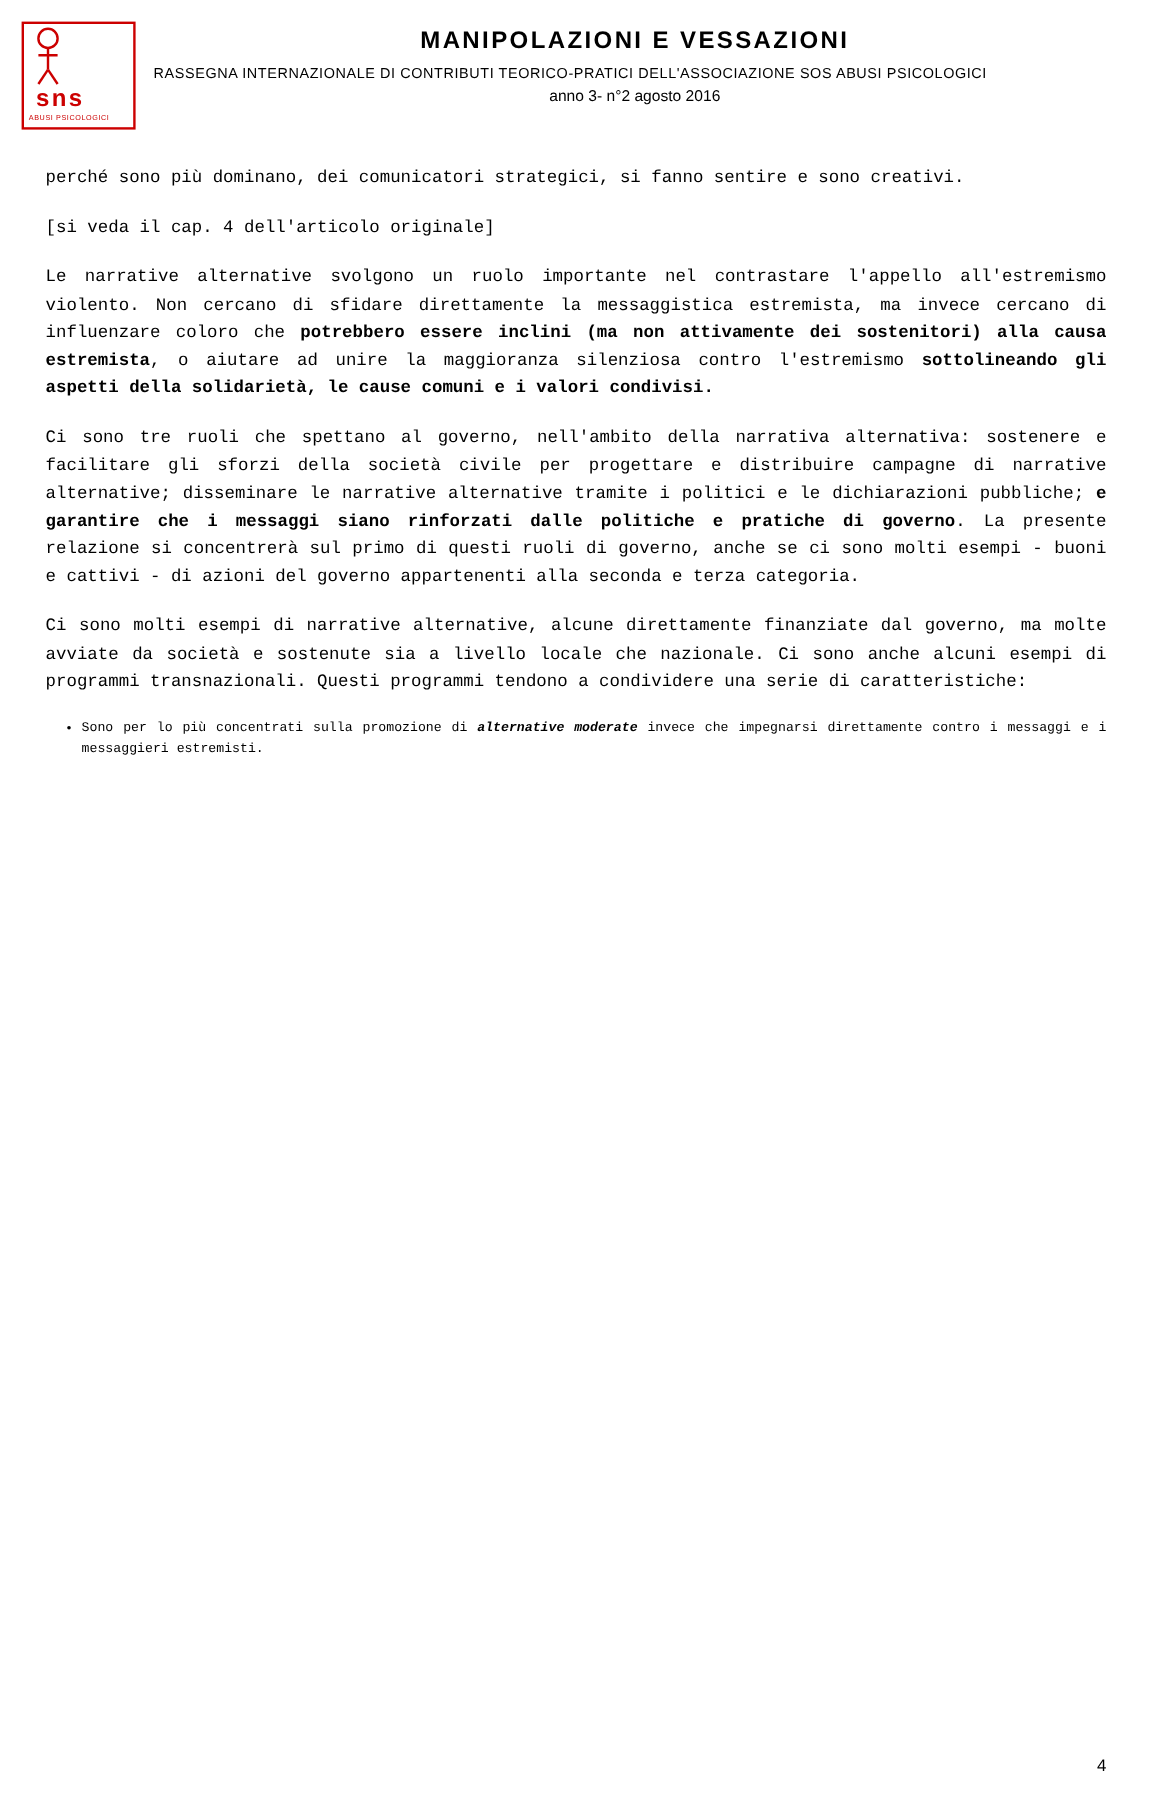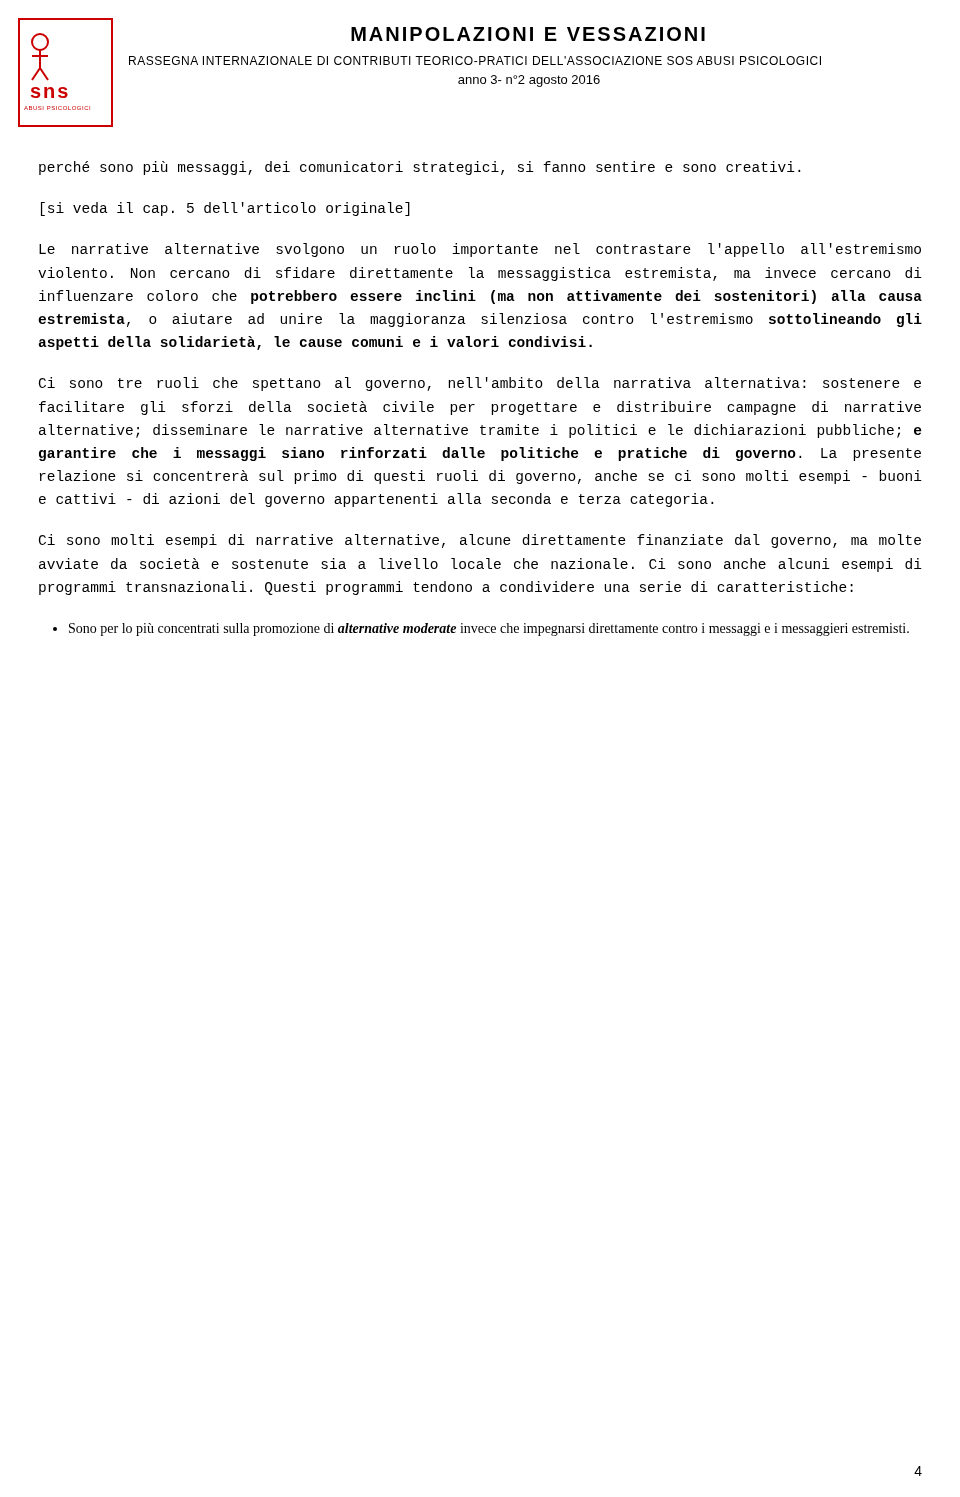--- a/index.html
+++ b/index.html
@@ -96,43 +96,43 @@
       font-weight: bold;
       font-style: italic;
     }
 
     .bullet-list {
       margin-left: 30px;
       margin-top: 10px;
     }
 
     .bullet-item {
-      font-family: Liberation Serif, serif;
-      font-size: 14px;
+      font-family: Liberation Mono, monospace;
+      font-size: 11px;
       line-height: 1.6;
       text-align: justify;
       margin-bottom: 10px;
       list-style-type: disc;
     }
 
     .page-number {
       position: absolute;
       bottom: 18px;
       right: 38px;
       font-family: Arial, sans-serif;
       font-size: 14px;
     }
 
     
     .logo-svg-area {
       display: flex;
       align-items: center;
       justify-content: center;
       width: 95px;
-      height: 109px;
+      height: 90px;
       border: 2px solid #cc0000;
       position: relative;
       background: #fff;
     }
   </style>
 </head>
 <body>
 
 <div class="page">
 
@@ -157,25 +157,25 @@
 
     <div class="header-title-area">
       <div class="main-title">MANIPOLAZIONI E VESSAZIONI</div>
       <div class="subtitle">RASSEGNA INTERNAZIONALE DI CONTRIBUTI TEORICO-PRATICI DELL'ASSOCIAZIONE SOS ABUSI PSICOLOGICI</div>
       <div class="year-line">anno 3- n°2  agosto 2016</div>
     </div>
   </div>
 
   <div class="content">
 
-    <p class="paragraph">perché sono  più messaggi, dei comunicatori strategici, si fanno sentire e sono creativi.</p>
+    <p class="paragraph">perché sono  più dominano, dei comunicatori strategici, si fanno sentire e sono creativi.</p>
 
 
 
-    <p class="paragraph">[si veda il cap. 5 dell'articolo originale]</p>
+    <p class="paragraph">[si veda il cap. 4 dell'articolo originale]</p>
 
     <p class="paragraph">
       <span>Le narrative alternative svolgono un ruolo importante nel contrastare l'appello all'estremismo violento. Non cercano di sfidare direttamente la messaggistica estremista, ma invece cercano di influenzare coloro che </span><span class="bold">potrebbero essere inclini (ma non attivamente dei sostenitori) alla causa estremista</span><span>, o aiutare ad unire la maggioranza silenziosa contro l'estremismo </span><span class="bold">sottolineando gli aspetti della solidarietà, le cause comuni e i valori condivisi.</span>
     </p>
 
     <p class="paragraph">
       <span>Ci sono tre ruoli che spettano al governo, nell'ambito della narrativa alternativa: sostenere e facilitare gli sforzi della società civile per progettare e distribuire campagne di narrative alternative; disseminare le narrative alternative tramite i politici e le dichiarazioni pubbliche; </span><span class="bold">e garantire che i messaggi siano rinforzati dalle politiche e pratiche di governo</span><span>. La presente relazione si concentrerà sul primo di questi ruoli di governo, anche se ci sono molti esempi - buoni e cattivi - di azioni del governo appartenenti alla seconda e terza categoria.</span>
     </p>
 
     <p class="paragraph">Ci sono molti esempi di narrative alternative, alcune direttamente finanziate dal governo, ma molte avviate da società e sostenute sia a livello locale che  nazionale. Ci sono anche alcuni esempi di programmi transnazionali. Questi programmi tendono a condividere una serie di caratteristiche:</p>

